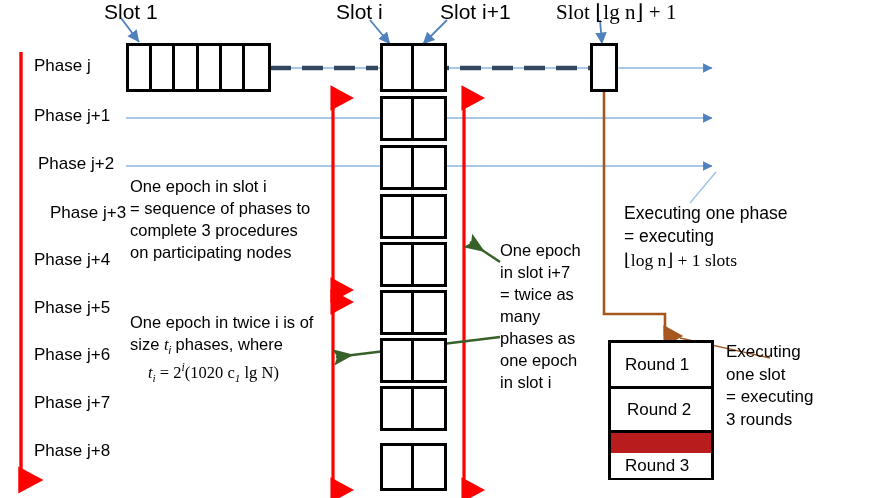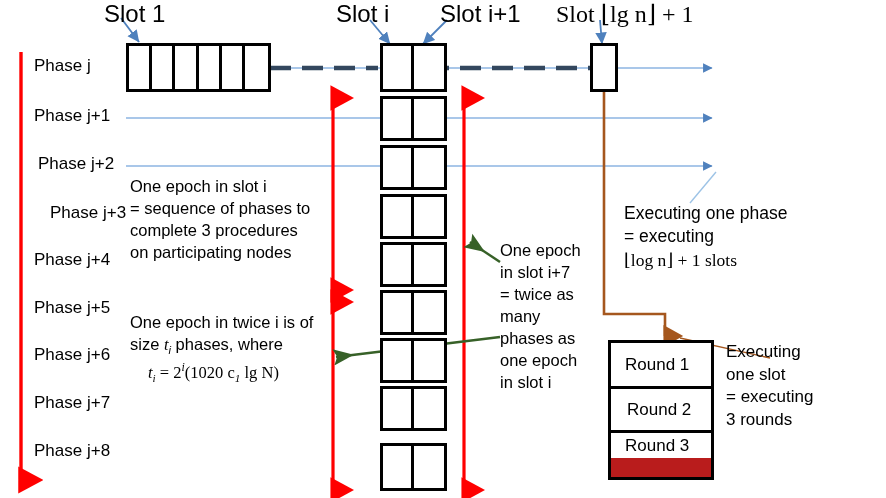--- a/index.html
+++ b/index.html
@@ -1,19 +1,19 @@
 <!DOCTYPE html>
 <html><head>
 <meta charset="utf-8">
 <style>
   html,body{margin:0;padding:0;background:#ffffff;}
   body{font-family:"Liberation Sans","DejaVu Sans",sans-serif;}
   #stage{position:relative;width:886px;height:498px;overflow:hidden;background:#fff;}
   .phase-label{position:absolute;font-size:17px;color:#000;white-space:nowrap;}
-  .slotlabel{position:absolute;font-size:24px;color:#000;white-space:nowrap;}
+  .slotlabel{position:absolute;font-size:21px;color:#000;white-space:nowrap;}
   .para{position:absolute;font-size:16.5px;color:#000;line-height:1.33;}
   .para.wrapnarrow{width:112px;}
   sup{font-size:0.72em;vertical-align:super;font-style:italic;}
   sub{font-size:0.68em;vertical-align:sub;font-style:italic;}
   .ital{font-style:italic;}
   .serifmath{font-family:"Liberation Serif","DejaVu Serif",serif;}
   
   .boxrow{position:absolute;display:flex;border:3.5px solid #000;box-sizing:border-box;background:#fff;}
   .cell{box-sizing:border-box;border-right:3.5px solid #000;background:#fff;}
   .cell:last-child{border-right:none;}
@@ -176,21 +176,21 @@
 
   <div class="para" style="left:624px;top:202px;width:250px;font-size:17.5px;">
     <div>Executing one phase</div>
     <div>= executing</div>
     <div class="serifmath">⌊log n⌋ + 1 slots</div>
   </div>
 
   <div class="roundbox" style="left:608px;top:340px;width:106px;height:140px;">
     <div class="roundrow" style="height:46px;">Round 1</div>
     <div class="roundrow" style="height:44px;padding-left:16px;">Round 2</div>
-    <div class="roundrow" style="height:25px;">Round 3</div>
+    <div class="roundrow" style="height:25px;margin-top:20px;">Round 3</div>
   </div>
 
   <div class="para" style="left:726px;top:341px;width:150px;font-size:17px;">
     <div>Executing</div>
     <div>one slot</div>
     <div>= executing</div>
     <div>3 rounds</div>
   </div>
 
 </div>

